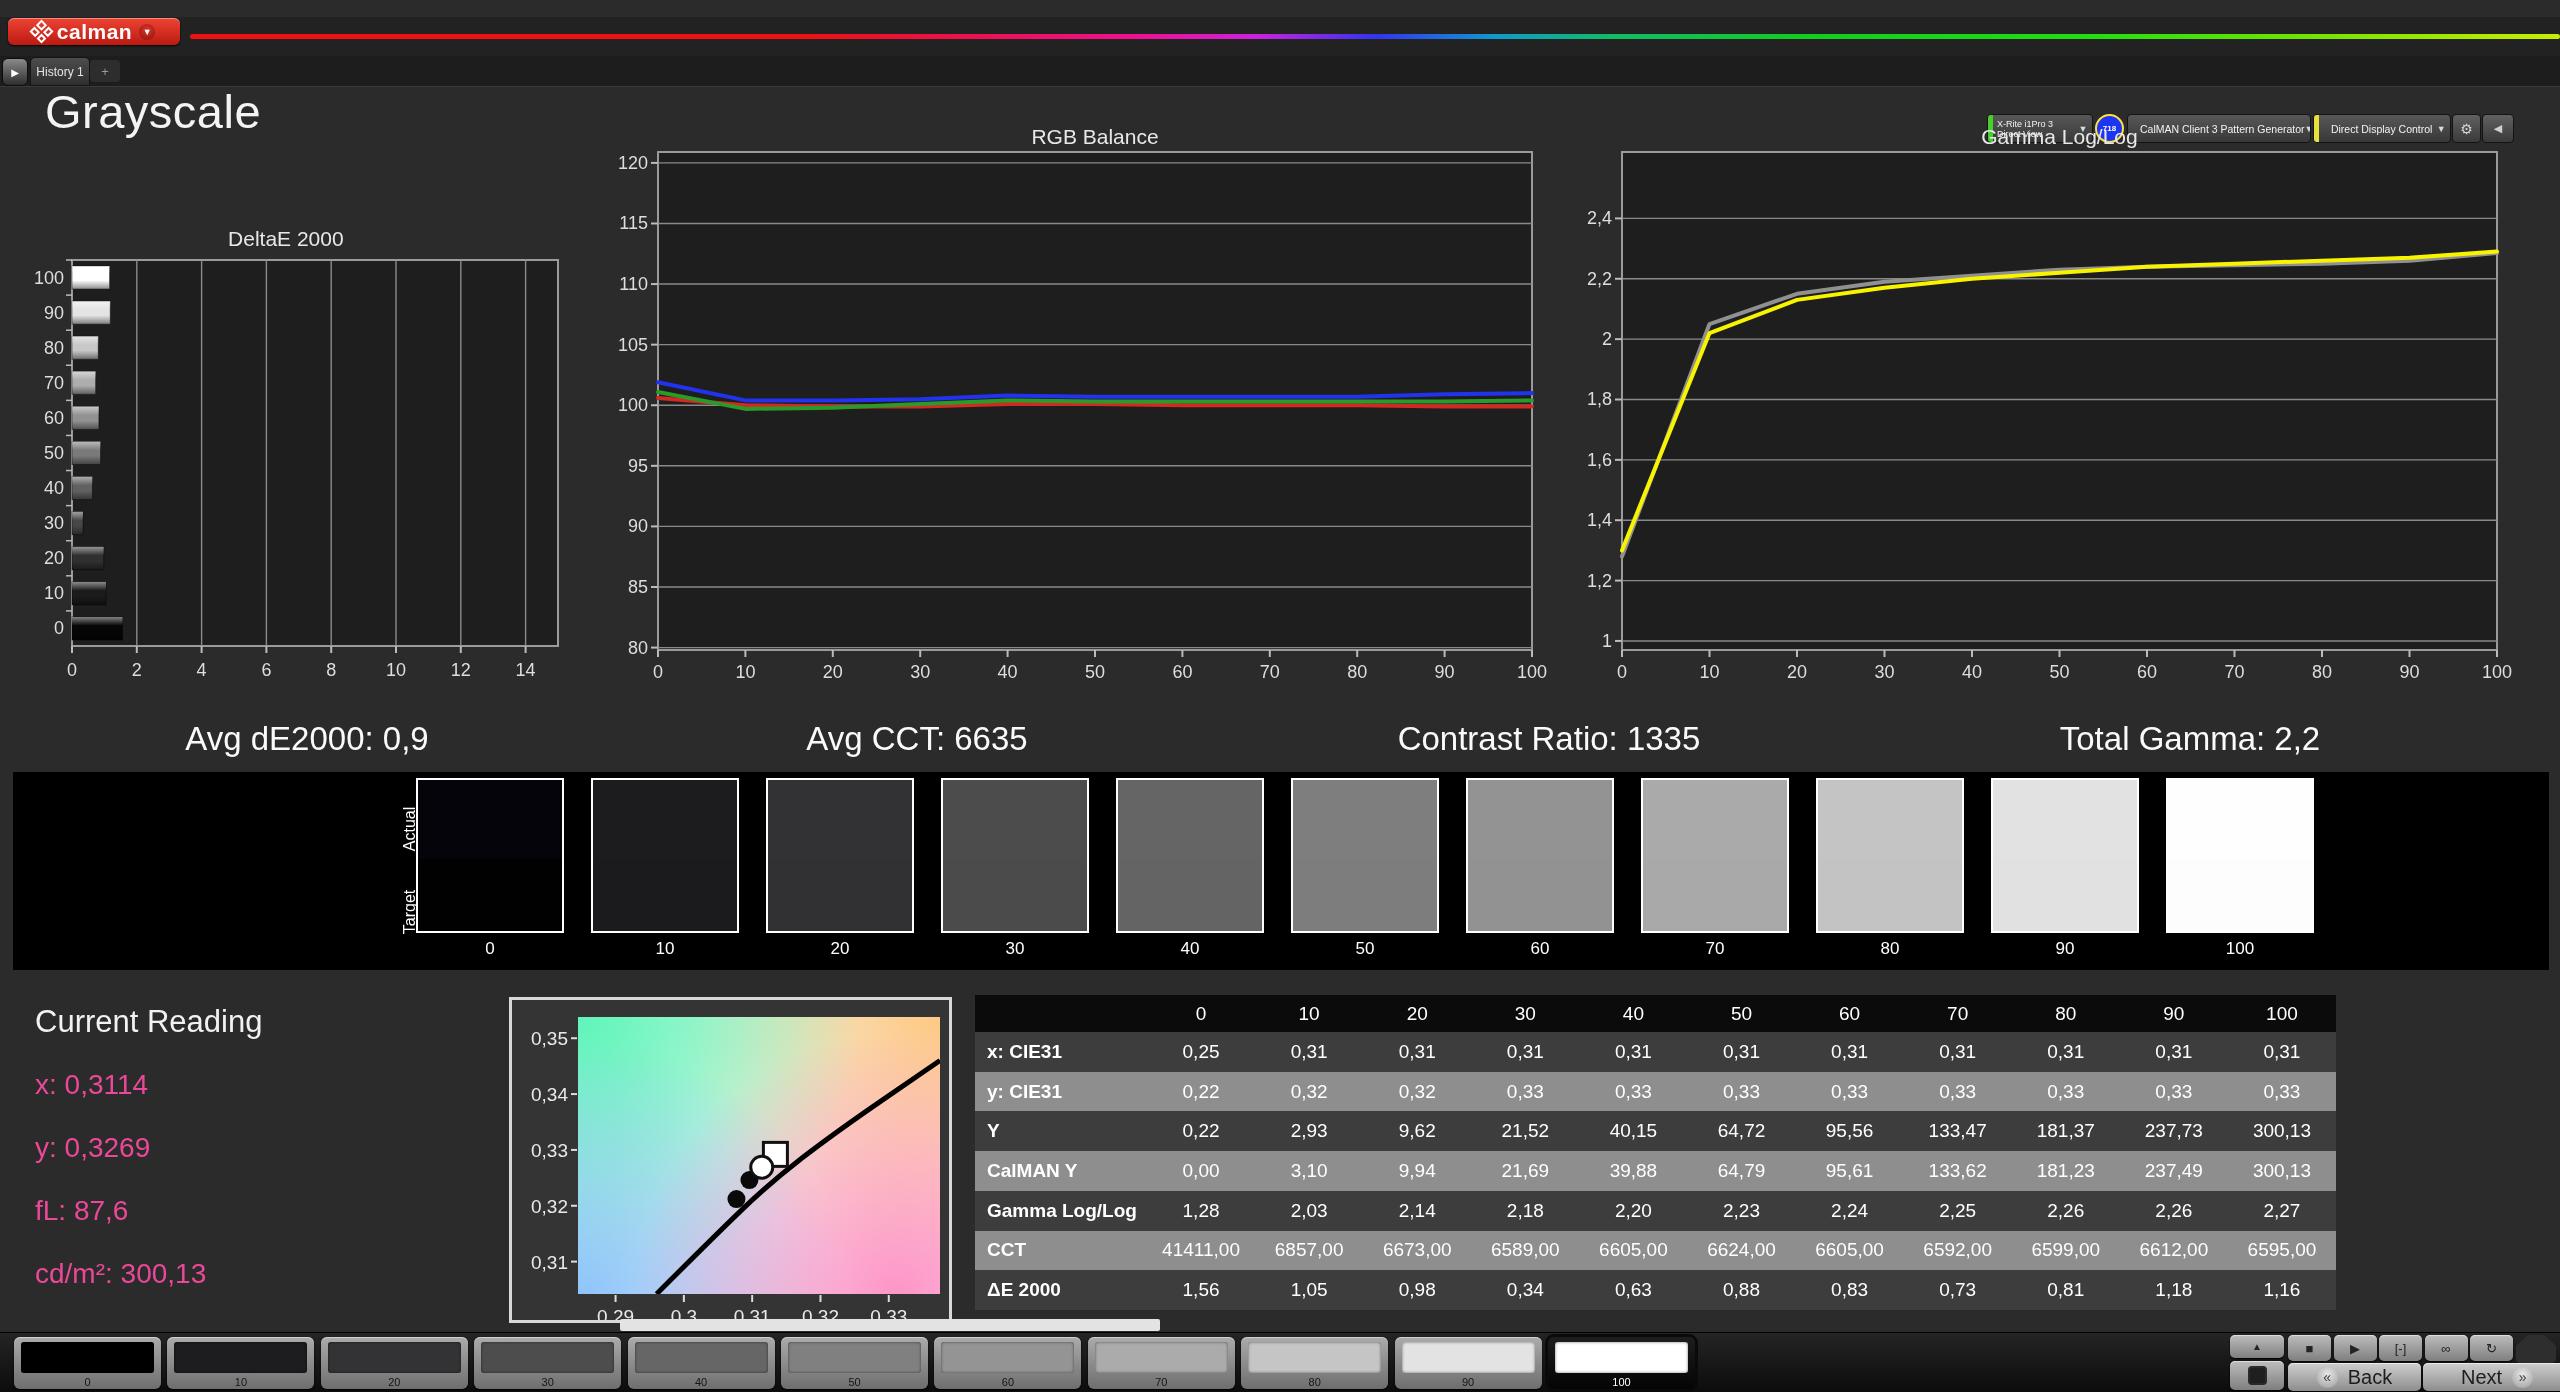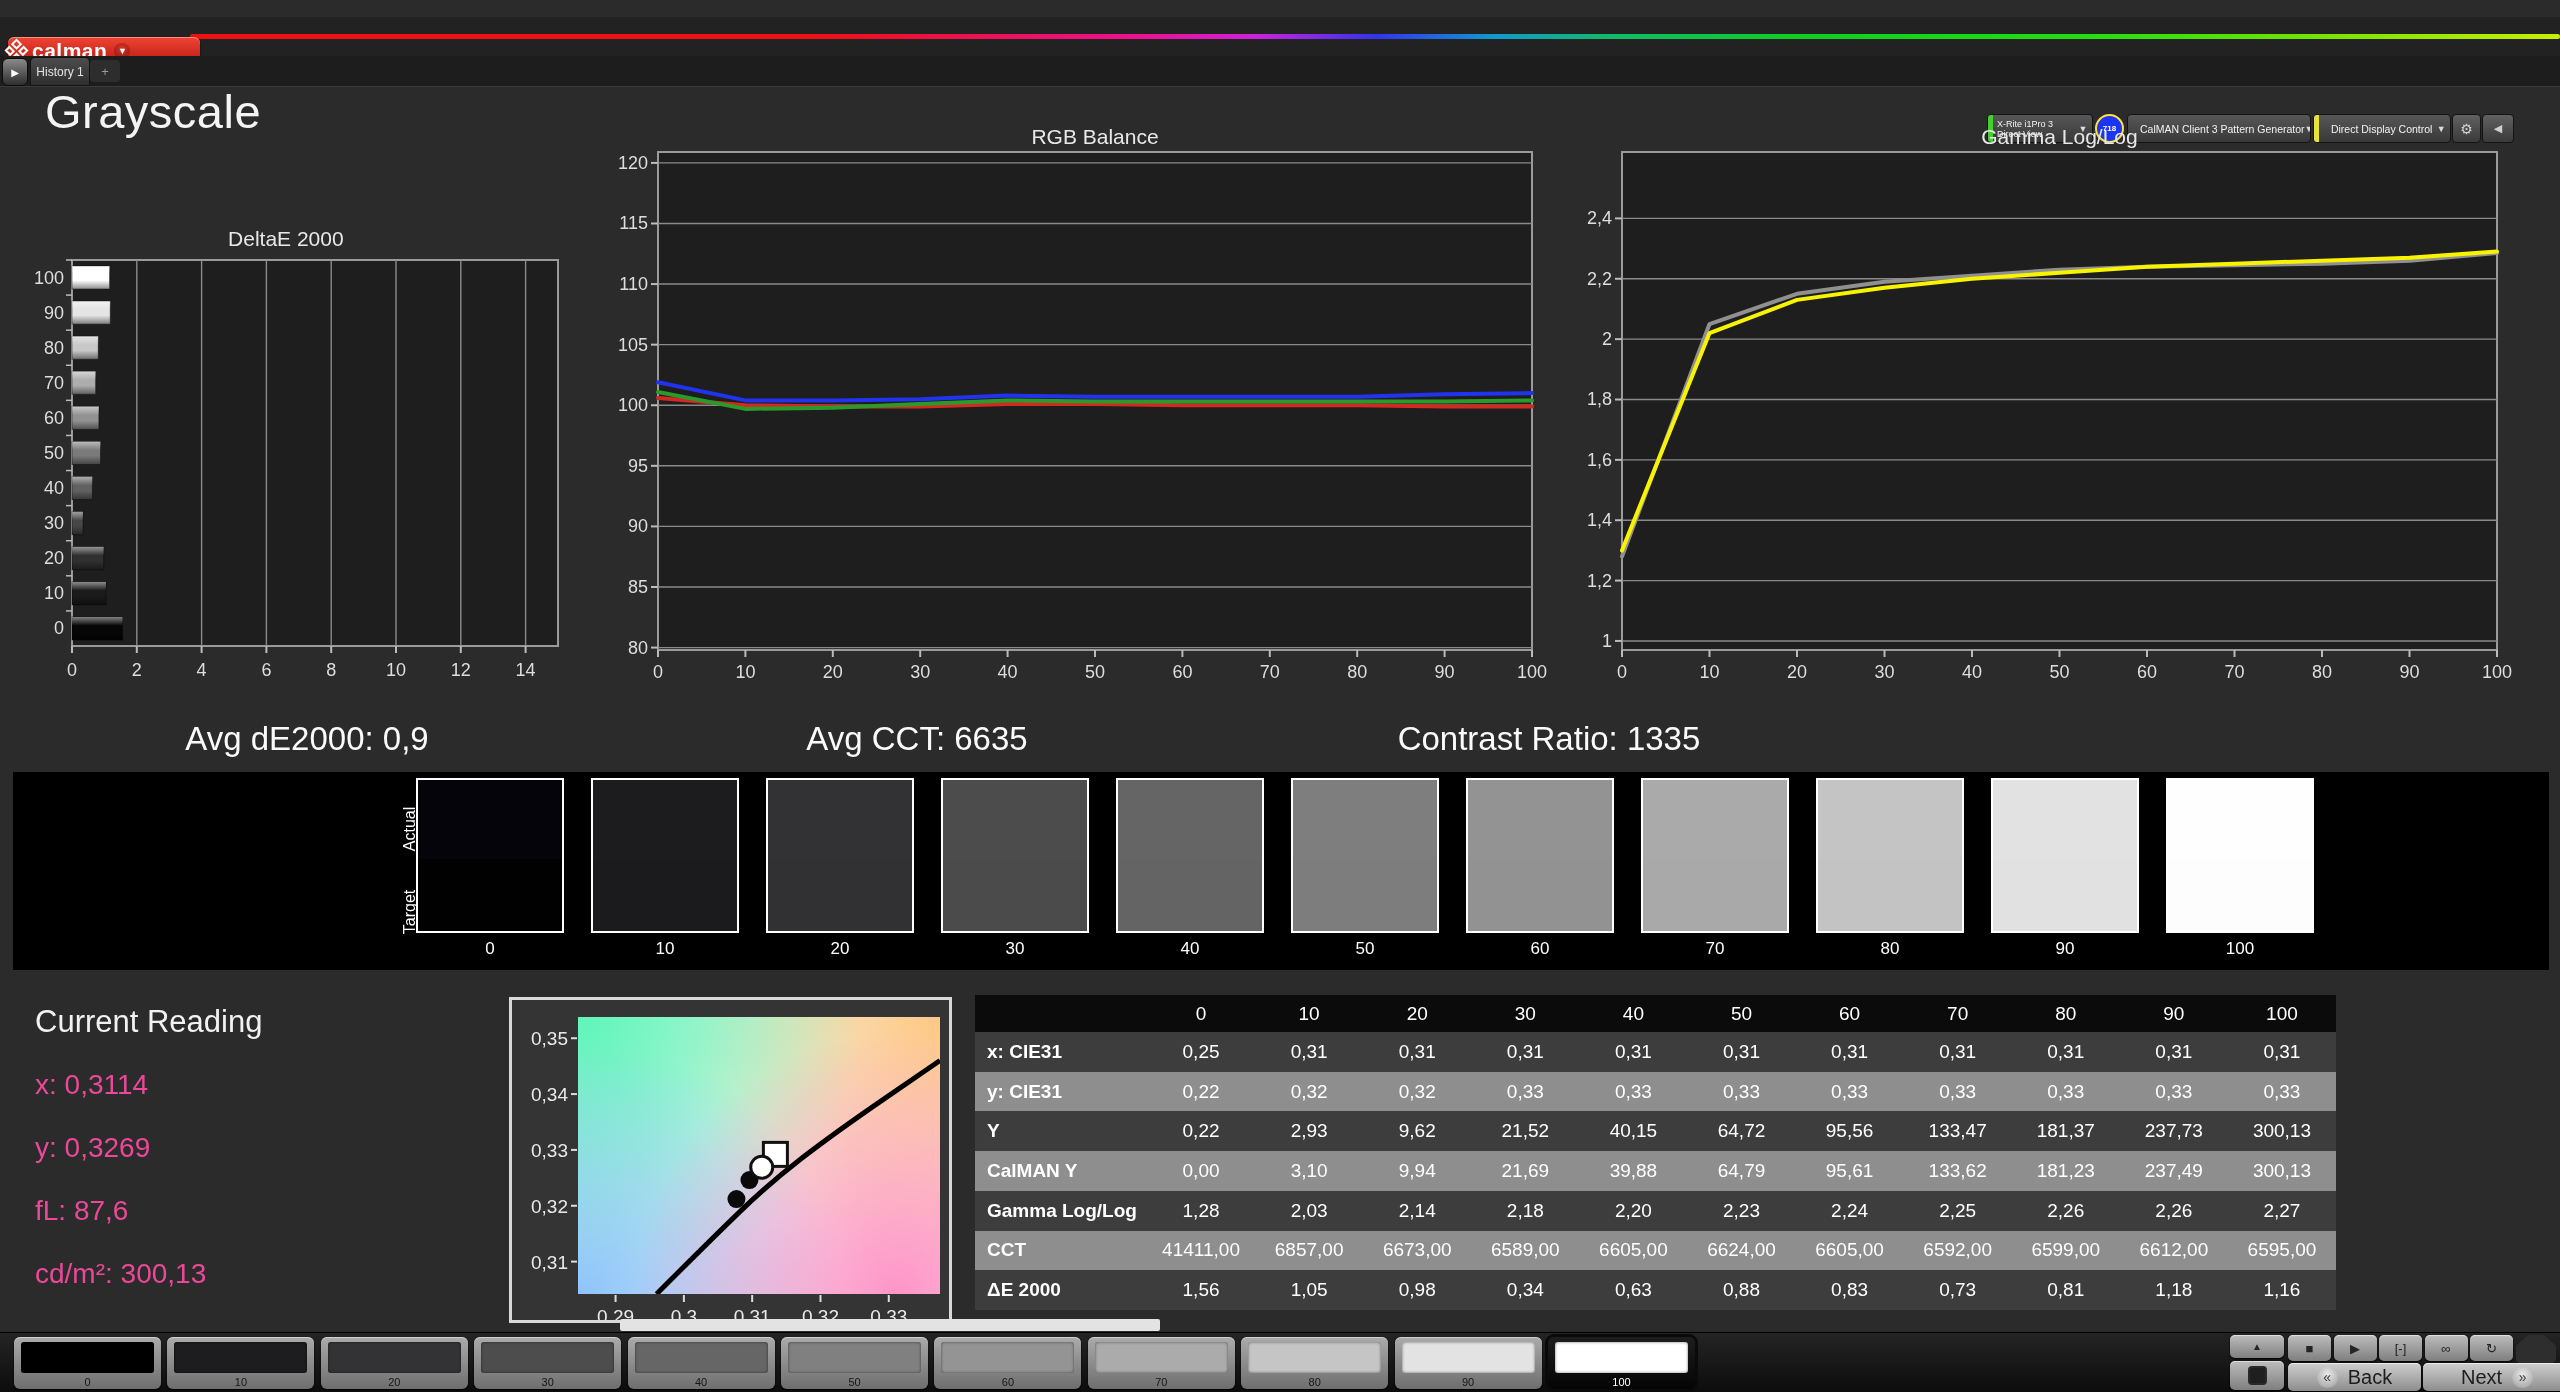--- a/index.html
+++ b/index.html
@@ -18,23 +18,23 @@
           color:#e9dce6;font-size:11px;}
   #win-close{font-size:12px;}
   #titlebar .spacer{flex:1;}
 
   
   #headerbar{left:0;top:17px;width:2560px;height:39px;background:#232222;}
   #rainbow{left:190px;top:17px;width:2370px;height:5px;
     background:linear-gradient(90deg,#ee1111 0%,#ee1111 26%,#ee1090 40%,#cc22dd 45%,#3333ee 50%,
       #1199cc 55%,#11bb66 60%,#11cc22 68%,#22dd11 80%,#77e400 90%,#c8ee00 100%);
     border-radius:3px;}
-  #calman-btn{left:8px;top:20px;width:192px;height:27px;border-radius:6px;
+  #calman-btn{left:8px;top:1px;width:172px;height:27px;border-radius:6px;
     background:linear-gradient(180deg,#ee4433,#bb1a12);box-shadow:inset 0 1px 0 rgba(255,255,255,.4),0 1px 2px #000;
-    display:flex;align-items:center;gap:7px;cursor:pointer;}
+    display:flex;align-items:center;justify-content:center;gap:7px;cursor:pointer;}
   #calman-logo{width:17px;height:17px;transform:rotate(45deg);display:grid;
                grid-template-columns:1fr 1fr;grid-template-rows:1fr 1fr;gap:2px;}
   #calman-logo span{border:2px solid #fff;background:transparent;}
   #calman-label{color:#fff;font-size:21px;font-weight:700;letter-spacing:.5px;}
   #calman-caret{width:16px;height:16px;border-radius:50%;background:radial-gradient(circle at 50% 35%,#d9352a,#8f120c);
                 color:#fff;font-size:9px;display:flex;align-items:center;justify-content:center;}
 
   
   #tabrow{left:0;top:56px;width:2560px;height:30px;background:#1e1d1d;border-bottom:1px solid #3a3a3a;}
   #nav-circle{left:2px;top:2px;width:24px;height:26px;border-radius:6px;
@@ -378,20 +378,21 @@
           <text x="932" y="552" text-anchor="middle" font-size="18" fill="#dedede">100</text>
           <polyline points="57,430.43636363636364 144.5,198.03636363636372 232,167.85454545454547 319.5,155.78181818181827 407,149.74545454545455 494.5,143.70909090909095 582,140.69090909090903 669.5,139.1818181818182 757,137.6727272727273 844.5,134.65454545454554 932,127.10909090909092" fill="none" stroke="#909090" stroke-width="4" stroke-linejoin="round" stroke-linecap="round"></polyline>
           <polyline points="57,424.4 144.5,207.09090909090912 232,173.89090909090913 319.5,161.81818181818187 407,152.76363636363635 494.5,146.7272727272727 582,140.69090909090903 669.5,137.6727272727273 757,134.65454545454554 844.5,131.63636363636363 932,125.60000000000002" fill="none" stroke="#f8f400" stroke-width="4" stroke-linejoin="round" stroke-linecap="round"></polyline>
           <text x="494.5" y="18" text-anchor="middle" font-size="21" fill="#e8e8e8">Gamma Log/Log</text>
         </svg>
       </div>
 
     <div class="abs stat" style="left:-13px">Avg dE2000: 0,9</div>
     <div class="abs stat" style="left:597px">Avg CCT: 6635</div>
     <div class="abs stat" style="left:1229px">Contrast Ratio: 1335</div>
+    <div class="abs stat" style="left:1870px">Total Gamma: 2,2</div>
 
     <div class="abs" id="strip">
       <span class="vlabel" style="left:337px;top:48px;">Actual</span>
       <span class="vlabel" style="left:337px;top:131px;">Target</span>
       <div id="strip-squares">
           <div class="gsq" style="left: 403px; top: 6px; width: 148px; height: 155px;">
             <div style="height: 52%; background: rgb(4, 4, 10);"></div>
             <div style="height: 48%; background: rgb(1, 1, 1);"></div>
           </div>
           <div class="gsq-label" style="left: 401px; top: 167px; width: 152px;">0</div>

